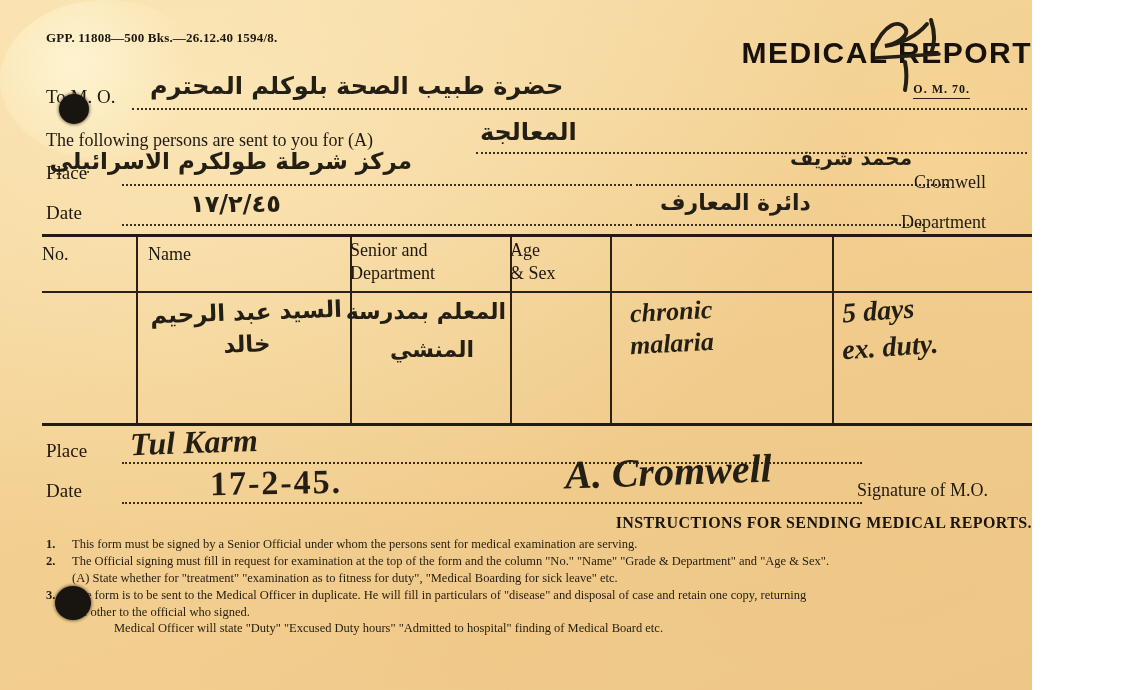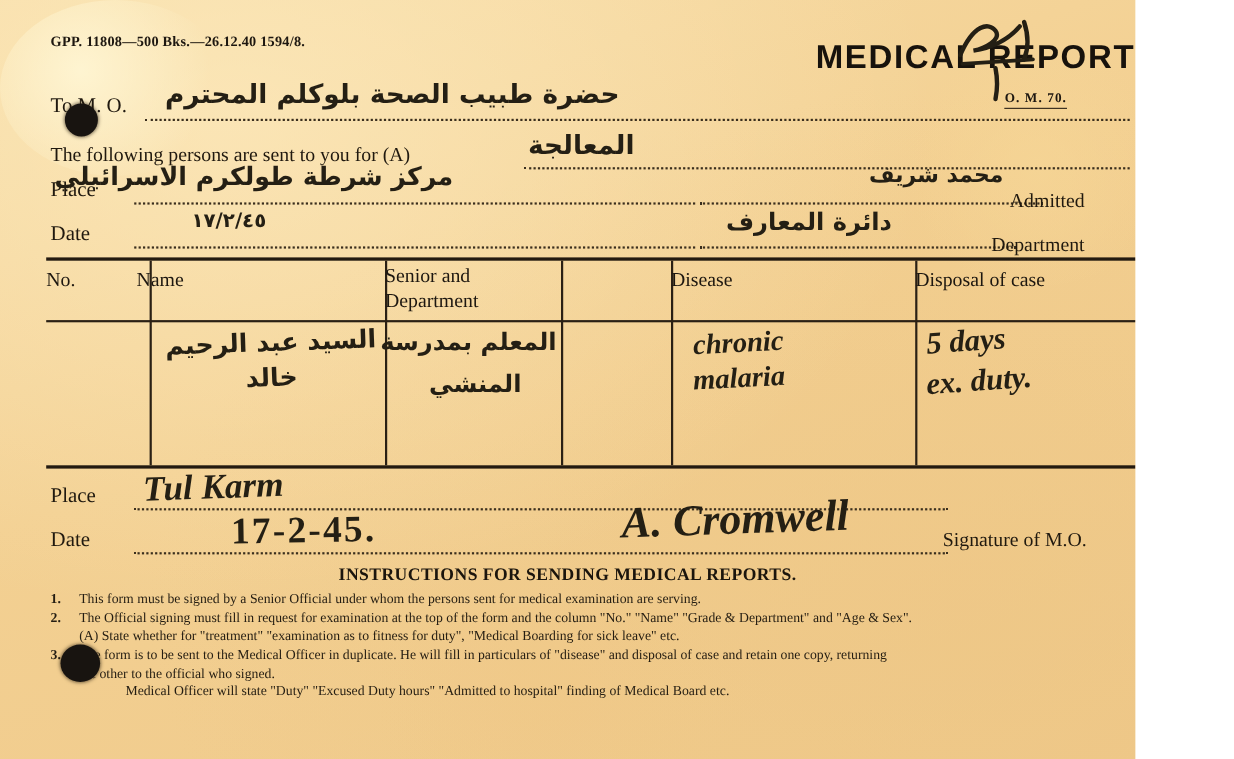--- a/index.html
+++ b/index.html
@@ -165,21 +165,21 @@
   #lbl-place2 { left: 46px; top: 440px; }
   #dot-place2 { left: 122px; top: 462px; width: 740px; }
   #lbl-date2  { left: 46px; top: 480px; }
   #dot-date2  { left: 122px; top: 502px; width: 740px; }
   #lbl-sigmo  { right: 44px; top: 480px; }
 
   #instr-title {
     position: absolute;
     left: 0; right: 0;
     top: 514px;
-    text-align: center;
+    text-align: right;
     font-family: "Liberation Serif", serif;
     font-weight: bold;
     font-size: 16px;
     letter-spacing: 0.4px;
     color: #1b150d;
   }
   #instructions {
     position: absolute;
     left: 42px;
     top: 536px;
@@ -237,55 +237,53 @@
 
   <div class="print field-label" id="lbl-following">The following persons are sent to you for (A)</div>
   <div class="dotline" id="dot-following"></div>
   <div class="hand-ar" style="position:absolute; left:480px; top:118px; font-size:24px;">المعالجة</div>
 
   <div class="print field-label" id="lbl-place1">Place</div>
   <div class="dotline" id="dot-place1"></div>
   <div class="hand-ar" style="position:absolute; left:122px; top:148px; font-size:23px; width:290px; text-align:center;">مركز شرطة طولكرم الاسرائيلي</div>
 
   <div class="dotline" id="dot-sig1"></div>
-  <div class="print rightlabel" id="lbl-sig1">Admitted</div>
+  <div class="print rightlabel" id="lbl-sig1">Cromwell</div>
   <div class="hand-ar" style="position:absolute; left:790px; top:146px; font-size:20px;">محمد شريف</div>
 
   <div class="print field-label" id="lbl-date1">Date</div>
   <div class="dotline" id="dot-date1"></div>
-  <div class="hand-ar" style="position:absolute; left:174px; top:190px; font-size:18px;">١٧/٢/٤٥</div>
+  <div class="hand-ar" style="position:absolute; left:190px; top:190px; font-size:24px;">١٧/٢/٤٥</div>
 
   <div class="dotline" id="dot-dept1"></div>
   <div class="print rightlabel" id="lbl-dept1">Department</div>
   <div class="hand-ar" style="position:absolute; left:660px; top:190px; font-size:22px;">دائرة المعارف</div>
 
   <div id="table">
     <div class="hline-head"></div>
 
     <div class="vline" style="left:94px;"></div>
     <div class="vline" style="left:308px;"></div>
     <div class="vline" style="left:468px;"></div>
     <div class="vline" style="left:568px;"></div>
     <div class="vline" style="left:790px;"></div>
 
     <div class="print col-head" style="left:0px;   width:94px;">
       <div>No.</div>
     </div>
-    <div class="print col-head" style="left:82px;  width:214px;">
+    <div class="print col-head" style="left:106px;  width:214px;">
       <div>Name</div>
     </div>
     <div class="print col-head" style="left:308px; width:160px; top:2px;">
       <div>Senior and</div>
       <div>Department</div>
     </div>
-    <div class="print col-head" style="left:568px; width:222px;">
-      <div>Disease</div>
-    </div>
-    <div class="print col-head" style="left:790px; width:212px;">
-      <div>Disposal of case</div>
+    <div class="print col-head" style="left:468px; width:100px; top:2px;">
+      <div>Age</div>
+      <div>&amp; Sex</div>
     </div>
 
     <div class="hand-ar" style="position:absolute; left:110px; top:62px; width:190px; font-size:23px; text-align:center; transform:rotate(-2deg);">
       <span>السيد عبد الرحيم</span>
     </div>
     <div class="hand-ar" style="position:absolute; left:110px; top:94px; width:190px; font-size:23px; text-align:center; transform:rotate(-2deg);">
       <span>خالد</span>
     </div>
 
     <div class="hand-ar" style="position:absolute; left:316px; top:100px; width:148px; font-size:22px; text-align:center;">

